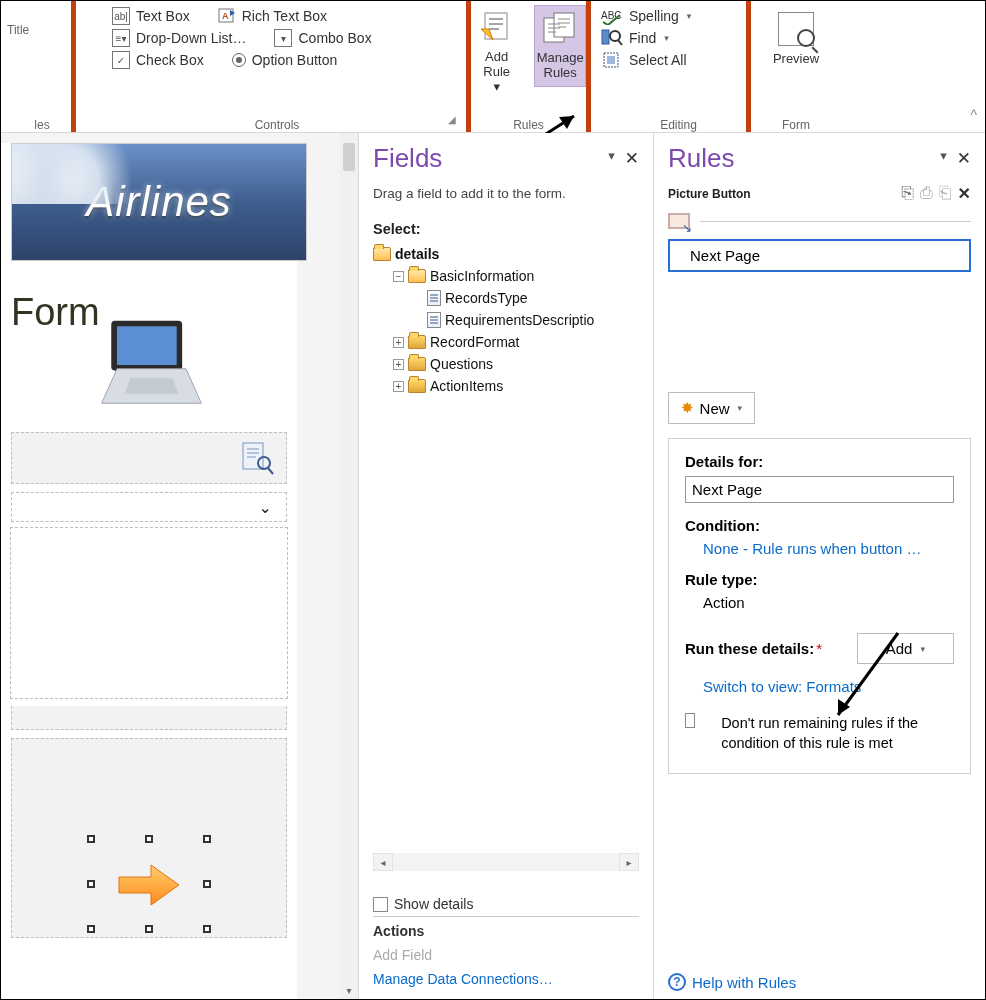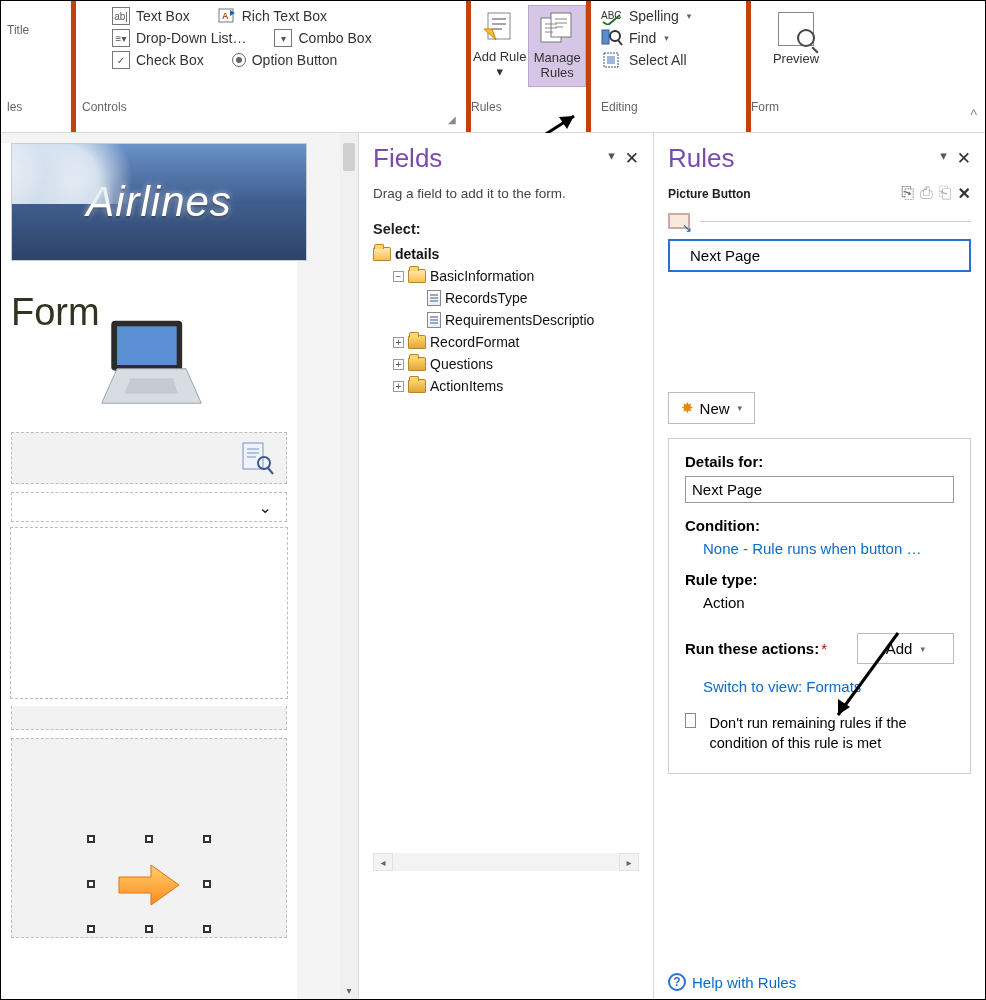--- a/index.html
+++ b/index.html
@@ -4,32 +4,32 @@
 <style>
   * { box-sizing: border-box; margin: 0; padding: 0; font-family: "Segoe UI", Tahoma, sans-serif; }
   body { width:986px; height:1000px; background:#fff; border:1px solid #000; position:relative; overflow:hidden; }
 
   
   .ribbon { height:132px; border-bottom:1px solid #d9d9d9; display:flex; align-items:stretch; }
   .styles-block { width:75px; padding:4px; }
   .style-preview { width:64px; height:78px; border:2px solid #c6c0cf; background:#fff; display:flex; align-items:center; justify-content:center; font-size:28px; color:#3b3b3b; padding:6px 0 0; }
   .style-preview span { letter-spacing:-1px; }
   .style-caption { font-size:12px; color:#666; margin-top:18px; }
-  .group-label { position:absolute; bottom:18px; font-size:12px; color:#666; width:100%; text-align:left; }
+  .group-label { position:absolute; bottom:0; font-size:12px; color:#666; width:100%; text-align:center; }
   .group { position:relative; border-right:5px solid #c2410c; padding:4px 6px 22px; }
   .glyph-launch { position:absolute; bottom:6px; right:6px; width:12px; height:12px; font-size:10px; color:#888; }
 
   .controls-block { width:395px; }
   .control-row { display:flex; gap:28px; padding:2px 0 2px 30px; }
   .control-item { display:flex; align-items:center; gap:6px; font-size:14px; color:#333; }
   .ctrl-icon { width:18px; height:18px; border:1px solid #777; background:#fff; display:flex; align-items:center; justify-content:center; font-size:10px; color:#555; }
   .radio-icon { width:14px; height:14px; border:1px solid #666; border-radius:50%; display:inline-flex; align-items:center; justify-content:center; }
   .radio-dot { width:6px; height:6px; border-radius:50%; background:#666; }
 
-  .rules-block { width:120px; display:flex; align-items:flex-start; justify-content:center; gap:0; padding:4px 0 22px; }
+  .rules-block { width:120px; display:flex; align-items:flex-start; justify-content:center; gap:12px; padding:4px 0 22px; }
   .big-btn { display:flex; flex-direction:column; align-items:center; width:60px; padding:4px 0 6px; font-size:13px; color:#333; text-align:center; cursor:pointer; }
   .big-btn.active { background:#d6c6e6; border:1px solid #b9a6d3; }
   .big-icon { width:36px; height:36px; margin-bottom:4px; display:flex; align-items:center; justify-content:center; }
 
   .editing-block { width:160px; padding:4px 6px 22px 10px; }
   .ed-row { display:flex; align-items:center; gap:6px; font-size:14px; color:#333; padding:2px 0; }
   .ed-icon { width:22px; height:18px; display:inline-flex; align-items:center; justify-content:center; color:#2a5ea8; }
   .dd-arrow { font-size:9px; color:#666; margin-left:2px; }
 
   .form-block { width:90px; display:flex; flex-direction:column; align-items:center; padding:6px 0 22px; }
@@ -103,21 +103,21 @@
   .rule-entry{border:2px solid #2a6fd6;margin-top:10px;padding:6px 20px;font-size:15px;}
   .new-btn{display:inline-flex;align-items:center;gap:6px;border:1px solid #bbb;padding:6px 12px;font-size:15px;margin-top:120px;cursor:pointer;}
   .sun{color:#e68a00;font-size:15px;}
   .details-box{border:1px solid #cfcfcf;padding:14px 16px 20px;margin-top:14px;font-size:15px;}
   .lbl-bold{font-weight:bold;margin-top:14px;margin-bottom:6px;}
   .tf{border:1px solid #999;padding:4px 6px;width:100%;font-size:15px;}
   .rt-val{padding-left:18px;}
   .run-row{display:flex;align-items:center;justify-content:space-between;margin-top:22px;}
   .req{color:#c00;margin-left:2px;}
   .add-btn{border:1px solid #bbb;padding:6px 28px;font-size:15px;display:inline-flex;align-items:center;gap:6px;cursor:pointer;}
-  .dont-row{display:flex;align-items:flex-start;gap:8px;margin-top:18px;font-size:14.5px;line-height:20px;}
+  .dont-row{display:flex;align-items:flex-start;gap:20px;margin-top:18px;font-size:14.5px;line-height:20px;}
   .help-row{position:absolute;bottom:10px;left:14px;font-size:15px;color:#0a6bcb;display:flex;align-items:center;gap:6px;}
   .help-ic{width:18px;height:18px;border:2px solid #2a6fd6;color:#2a6fd6;border-radius:50%;display:inline-flex;align-items:center;justify-content:center;font-size:12px;font-weight:bold;}
 
   
   .anno-arrow{position:absolute;pointer-events:none;}
 </style>
 </head>
 <body>
 
 <div class="ribbon">
@@ -337,20 +337,26 @@
             <li><span class="expander">+</span><span class="folder-icon"></span><span>ActionItems</span></li>
           </ul>
         </li>
       </ul>
     </div>
     <div class="tree-scroll">
       <span class="hs-btn">◂</span>
       <span class="hs-track"></span>
       <span class="hs-btn">▸</span>
     </div>
+    <div class="pane-footer">
+      <div class="footer-row"><span class="chk"></span><span>Show details</span></div>
+      <div class="footer-row" style="font-weight:bold;border-top:1px solid #ccc;padding-top:6px;">Actions</div>
+      <div class="footer-row disabled">Add Field</div>
+      <div class="footer-row link">Manage Data Connections…</div>
+    </div>
   </div>
 
   <div class="pane rules-pane" style="border-right:none;">
     <div class="pane-title">
       <span>Rules</span>
       <span class="pane-ctrls">
           <span>▾</span>
           <span class="pane-close">✕</span>
         </span>
     </div>
@@ -376,21 +382,21 @@
     </div>
 
     <div class="details-box">
       <div class="lbl-bold" style="margin-top:0">Details for:</div>
       <input class="tf" value="Next Page" style="">
       <div class="lbl-bold">Condition:</div>
       <div class="rt-val link">None - Rule runs when button …</div>
       <div class="lbl-bold">Rule type:</div>
       <div class="rt-val">Action</div>
       <div class="run-row">
-        <span><b>Run these actions:</b><span class="req">*</span></span>
+        <span><b>Run these details:</b><span class="req">*</span></span>
         <span class="add-btn">
             <span>Add</span>
             <span class="dd-arrow">▾</span>
           </span>
       </div>
       <div class="rt-val link" style="margin-top:14px">Switch to view: Formats</div>
       <div class="dont-row">
         <span class="chk"></span>
         <span>Don't run remaining rules if the condition of this rule is met</span>
       </div>

